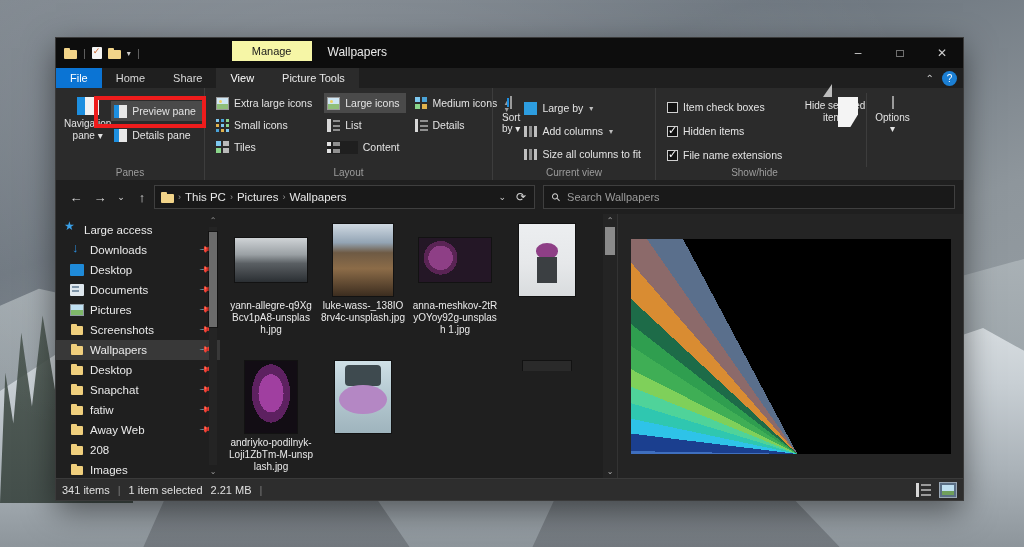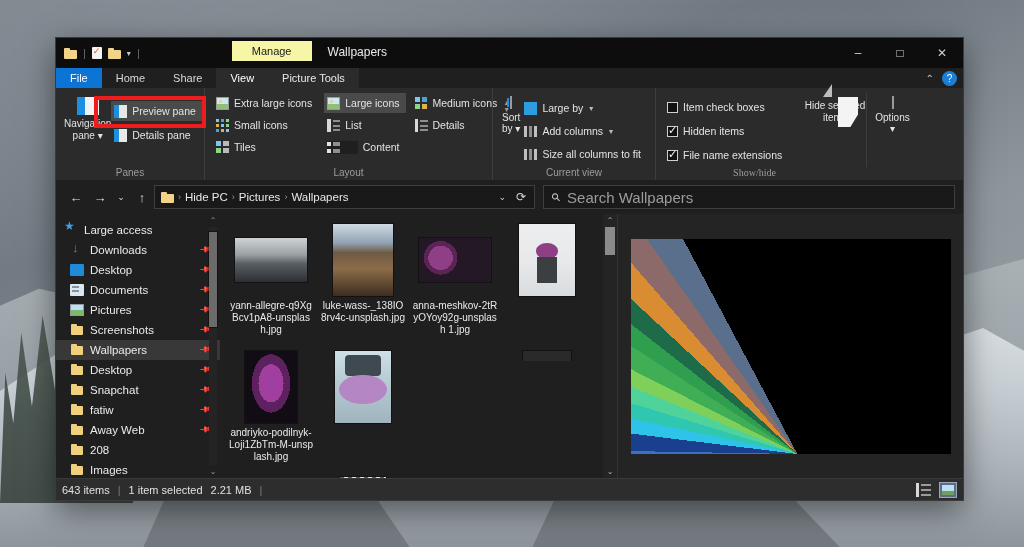--- a/index.html
+++ b/index.html
@@ -233,21 +233,21 @@
   .crumb { font-size:11.5px; color:#e8e8e8; white-space:nowrap; }
   .crumb-sep { font-size:9px; color:#9a9a9a; }
   .addrbox .spacer { flex:1; }
   .addrbox .a-caret { font-size:9px; color:#cfcfcf; padding:0 6px; }
   .addrbox .a-refresh { font-size:12px; color:#cfcfcf; padding-right:2px; }
   .searchbox {
     width:412px; height:24px; margin-left:8px; background:#191919; border:1px solid #3f3f3f;
     display:flex; align-items:center; gap:7px; padding:0 8px;
   }
   .searchbox .sgl { font-size:11px; color:#c9c9c9; transform:rotate(-45deg); }
-  .searchbox .ph { font-size:15px; color:#9c9c9c; }
+  .searchbox .ph { font-size:11px; color:#9c9c9c; }
 
   
   .content { flex:1; display:flex; min-height:0; background:#1f1f1f; }
 
   
   .sidebar {
     width:164px; background:#1f1f1f; padding-top:6px; position:relative;
     display:flex; flex-direction:column;
   }
   .navlist { flex:1; overflow:hidden; }
@@ -270,21 +270,21 @@
   .sb-scroll {
     position:absolute; right:2px; top:2px; bottom:2px; width:10px;
     display:flex; flex-direction:column; align-items:center; justify-content:space-between;
   }
   .sb-scroll .arr { font-size:8px; color:#9a9a9a; }
   .sb-scroll .track { flex:1; width:8px; background:#242424; position:relative; margin:2px 0; }
   .sb-scroll .thumb { position:absolute; left:0; top:2%; width:8px; height:40%; background:#6b6b6b; }
 
   
   .filepane { flex:1; background:#1f1f1f; position:relative; overflow:hidden; padding:6px 0 0 6px; }
-  .filegrid { display:grid; grid-template-columns:repeat(4,90px); gap:6px 2px; }
+  .filegrid { display:grid; grid-template-columns:repeat(4,90px); gap:16px 2px; }
   .fileitem {
     width:90px; padding:4px 2px 4px 2px; display:flex; flex-direction:column; align-items:center;
   }
   .fileitem.sel { background:#9a9a9a; }
   .thumbwrap { width:72px; height:72px; display:flex; align-items:center; justify-content:center; }
   .thumb { box-shadow:0 0 0 1px rgba(0,0,0,.4); }
   .fname {
     font-size:10px; line-height:1.22; text-align:center; color:#eaeaea; margin-top:4px;
     width:86px; word-break:break-all;
   }
@@ -493,33 +493,33 @@
           <span class="ic"><span class="hidesel-ic"></span></span>
           <span>Hide selected</span>
           <span>items</span>
         </div>
         <div class="bigbtn" style="width:52px;border-left:1px solid #3d3d3d;">
           <span class="ic"><span class="options-ic"></span></span>
           <span>Options</span>
           <span>▾</span>
         </div>
       </div>
-      <div class="glabel" style="margin-right:110px;font-family:Liberation Serif, serif;">Show/hide</div>
+      <div class="glabel" style="margin-right:110px;">Show/hide</div>
     </div>
   </div>
 
   <div class="addrrow">
     <div class="navbtn">←</div>
     <div class="navbtn">→</div>
     <div class="navbtn small">⌄</div>
     <div class="navbtn">↑</div>
     <div class="addrbox">
       <span class="folder-glyph"></span>
       <span class="crumb-sep">›</span>
-      <span class="crumb">Hide PC</span>
+      <span class="crumb">This PC</span>
       <span class="crumb-sep">›</span>
       <span class="crumb">Pictures</span>
       <span class="crumb-sep">›</span>
       <span class="crumb">Wallpapers</span>
       <span class="spacer"></span>
       <span class="a-caret">⌄</span>
       <span class="a-refresh">⟳</span>
     </div>
     <div class="searchbox">
       <span class="sgl">⚲</span>
@@ -685,21 +685,21 @@
                #8d1b64 39deg 45deg,#d77fb0 45deg 51deg,#c8a0cf 51deg 56deg,
                #b9a7dd 56deg 61deg,#6f93cf 61deg 67deg,#3f6fbf 67deg 71deg,
                #1b3f8f 71deg 77deg,#2ec3e8 77deg 82deg,#2fc7b0 82deg 87deg,
                #4fd39a 87deg 92deg,#7fd05a 92deg 97deg,#3fae55 97deg 103deg,
                #2f9e4f 103deg 108deg,#1d6b48 108deg 113deg,#d98c32 113deg 119deg,
                #8c6a6a 119deg 125deg,#5a6f8c 125deg 132deg,#000 132deg 360deg);"></div>
     </div>
   </div>
 
   <div class="statusbar">
-    <span>643 items</span>
+    <span>341 items</span>
     <span class="sep">|</span>
     <span>1 item selected</span>
     <span>2.21 MB</span>
     <span class="sep">|</span>
     <span class="status-right">
       <span class="vbtn detailsv"></span>
       <span class="vbtn largev"></span>
     </span>
   </div>
 </div>

